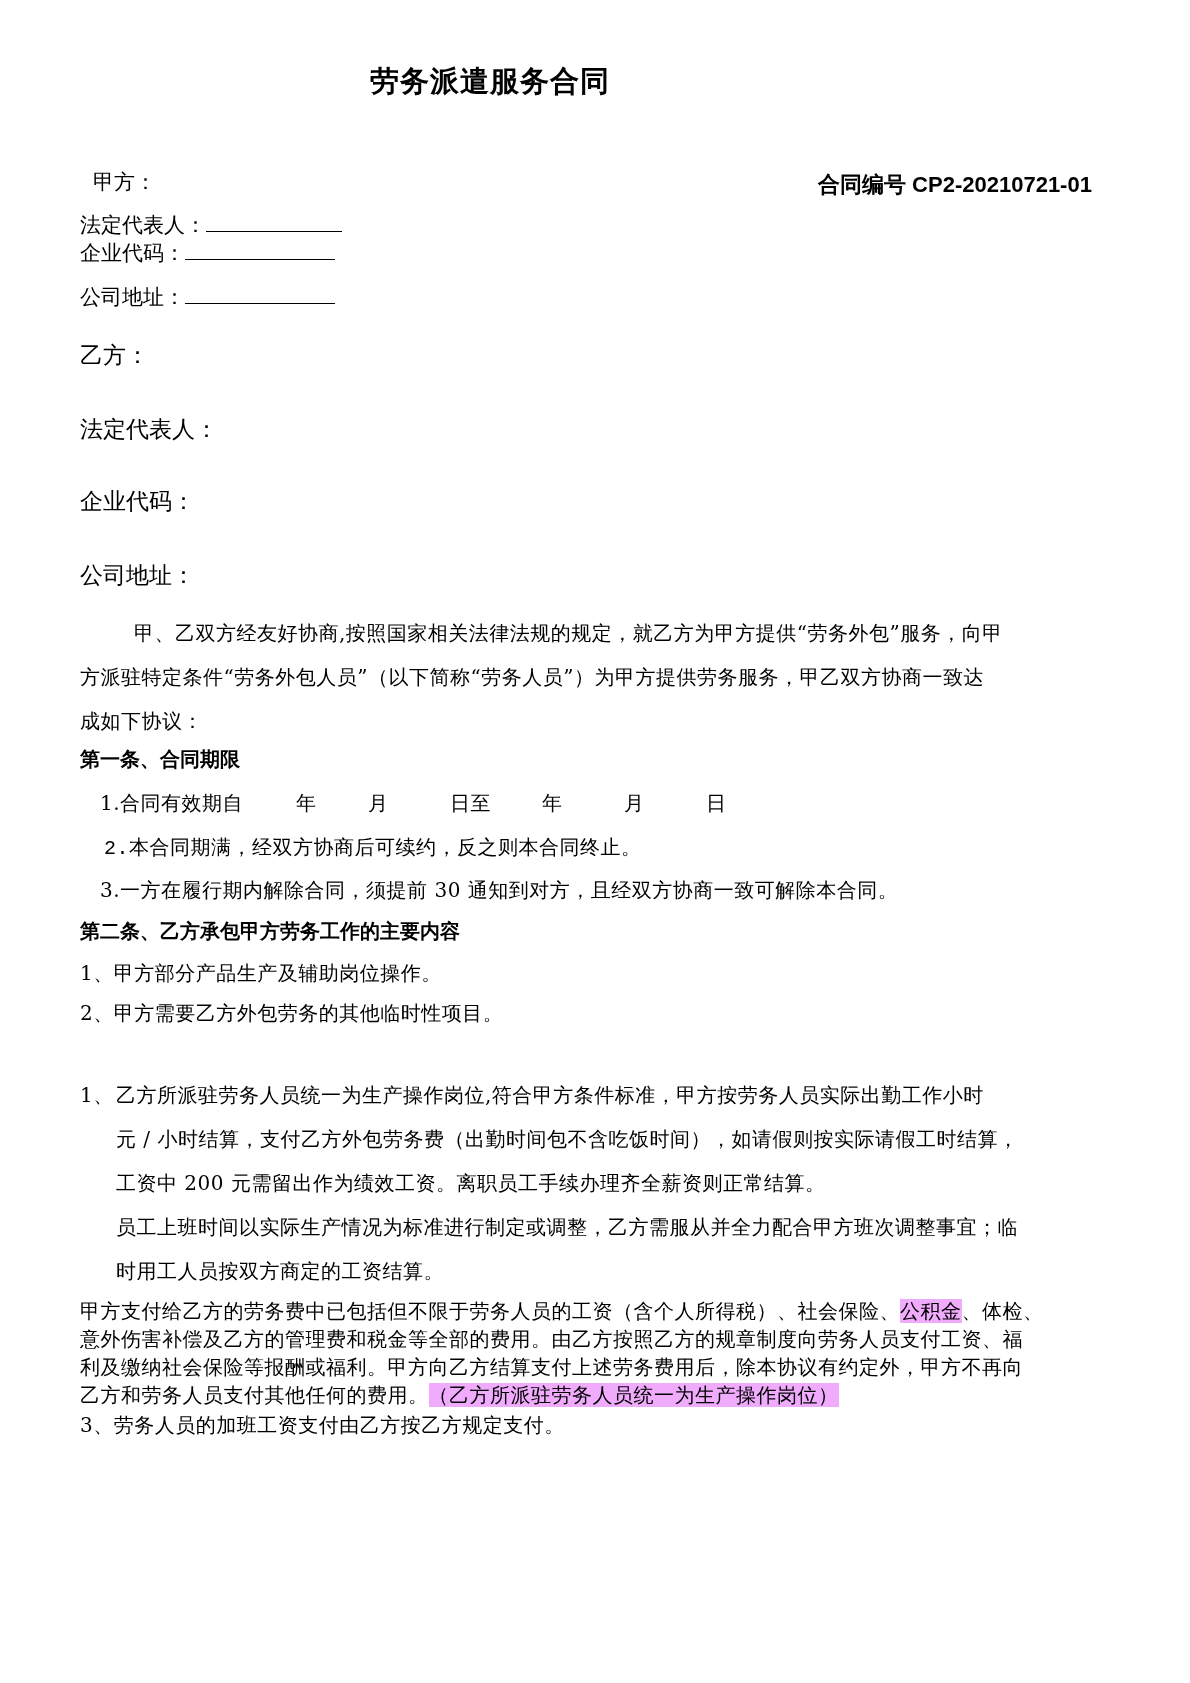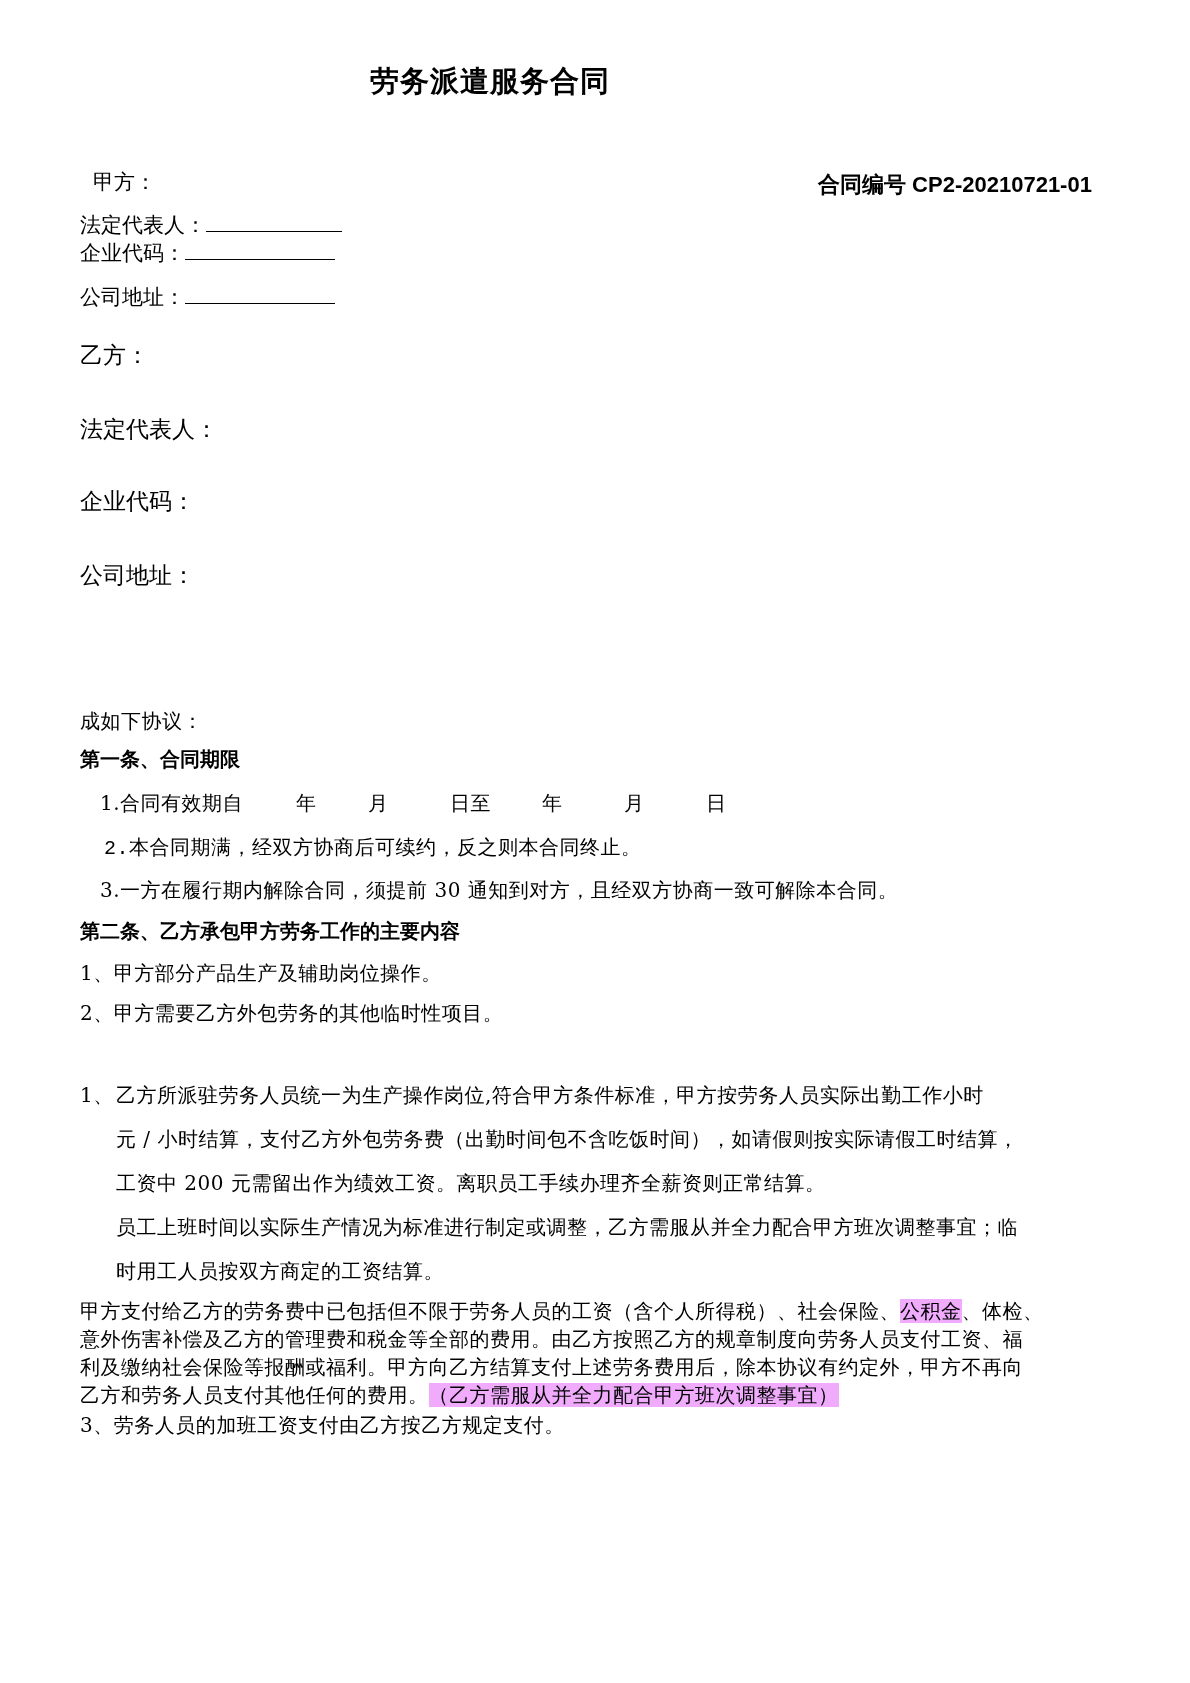--- a/index.html
+++ b/index.html
@@ -35,20 +35,22 @@
   </div>
   <div class="abs sans lbl-s" style="left:80px; top:283px;">
     <span>公司地址：</span><span class="blank" style="width:150px;"></span>
   </div>
 
   <div class="abs sans lbl-l" style="left:80px; top:340px;">乙方：</div>
   <div class="abs sans lbl-l" style="left:80px; top:414px;">法定代表人：</div>
   <div class="abs sans lbl-l" style="left:80px; top:486px;">企业代码：</div>
   <div class="abs sans lbl-l" style="left:80px; top:560px;">公司地址：</div>
 
+  <div class="abs serif para" style="left:134px; top:620px;">甲、乙双方经友好协商,按照国家相关法律法规的规定，就乙方为甲方提供“劳务外包”服务，向甲</div>
+  <div class="abs serif para" style="left:80px; top:664px;">方派驻特定条件“劳务外包人员”（以下简称“劳务人员”）为甲方提供劳务服务，甲乙双方协商一致达</div>
   <div class="abs serif para" style="left:80px; top:708px;">成如下协议：</div>
 
   <div class="abs serif heading" style="left:80px; top:746px;">第一条、合同期限</div>
   <div class="abs serif para" style="left:100px; top:790px; width:700px; height:26px;">
     <span class="date-part" style="left:0px;">1.合同有效期自</span>
     <span class="date-part" style="left:196px;">年</span>
     <span class="date-part" style="left:268px;">月</span>
     <span class="date-part" style="left:350px;">日至</span>
     <span class="date-part" style="left:442px;">年</span>
     <span class="date-part" style="left:524px;">月</span>
@@ -67,17 +69,17 @@
   <div class="abs serif para" style="left:116px; top:1170px;">工资中 200 元需留出作为绩效工资。离职员工手续办理齐全薪资则正常结算。</div>
   <div class="abs serif para" style="left:116px; top:1214px;">员工上班时间以实际生产情况为标准进行制定或调整，乙方需服从并全力配合甲方班次调整事宜；临</div>
   <div class="abs serif para" style="left:116px; top:1258px;">时用工人员按双方商定的工资结算。</div>
 
   <div class="abs serif para" style="left:80px; top:1298px;">
     <span>甲方支付给乙方的劳务费中已包括但不限于劳务人员的工资（含个人所得税）、社会保险、</span><span class="hl">公积金</span><span>、体检、</span>
   </div>
   <div class="abs serif para" style="left:80px; top:1326px;">意外伤害补偿及乙方的管理费和税金等全部的费用。由乙方按照乙方的规章制度向劳务人员支付工资、福</div>
   <div class="abs serif para" style="left:80px; top:1354px;">利及缴纳社会保险等报酬或福利。甲方向乙方结算支付上述劳务费用后，除本协议有约定外，甲方不再向</div>
   <div class="abs serif para" style="left:80px; top:1382px;">
-    <span>乙方和劳务人员支付其他任何的费用。</span><span class="hl">（乙方需服从并全力配合甲方班次调整事宜）</span>
+    <span>乙方和劳务人员支付其他任何的费用。</span><span class="hl">（乙方所派驻劳务人员统一为生产操作岗位）</span>
   </div>
   <div class="abs serif para" style="left:80px; top:1412px;">3、劳务人员的加班工资支付由乙方按乙方规定支付。</div>
 
 </div>
 
 </body></html>

